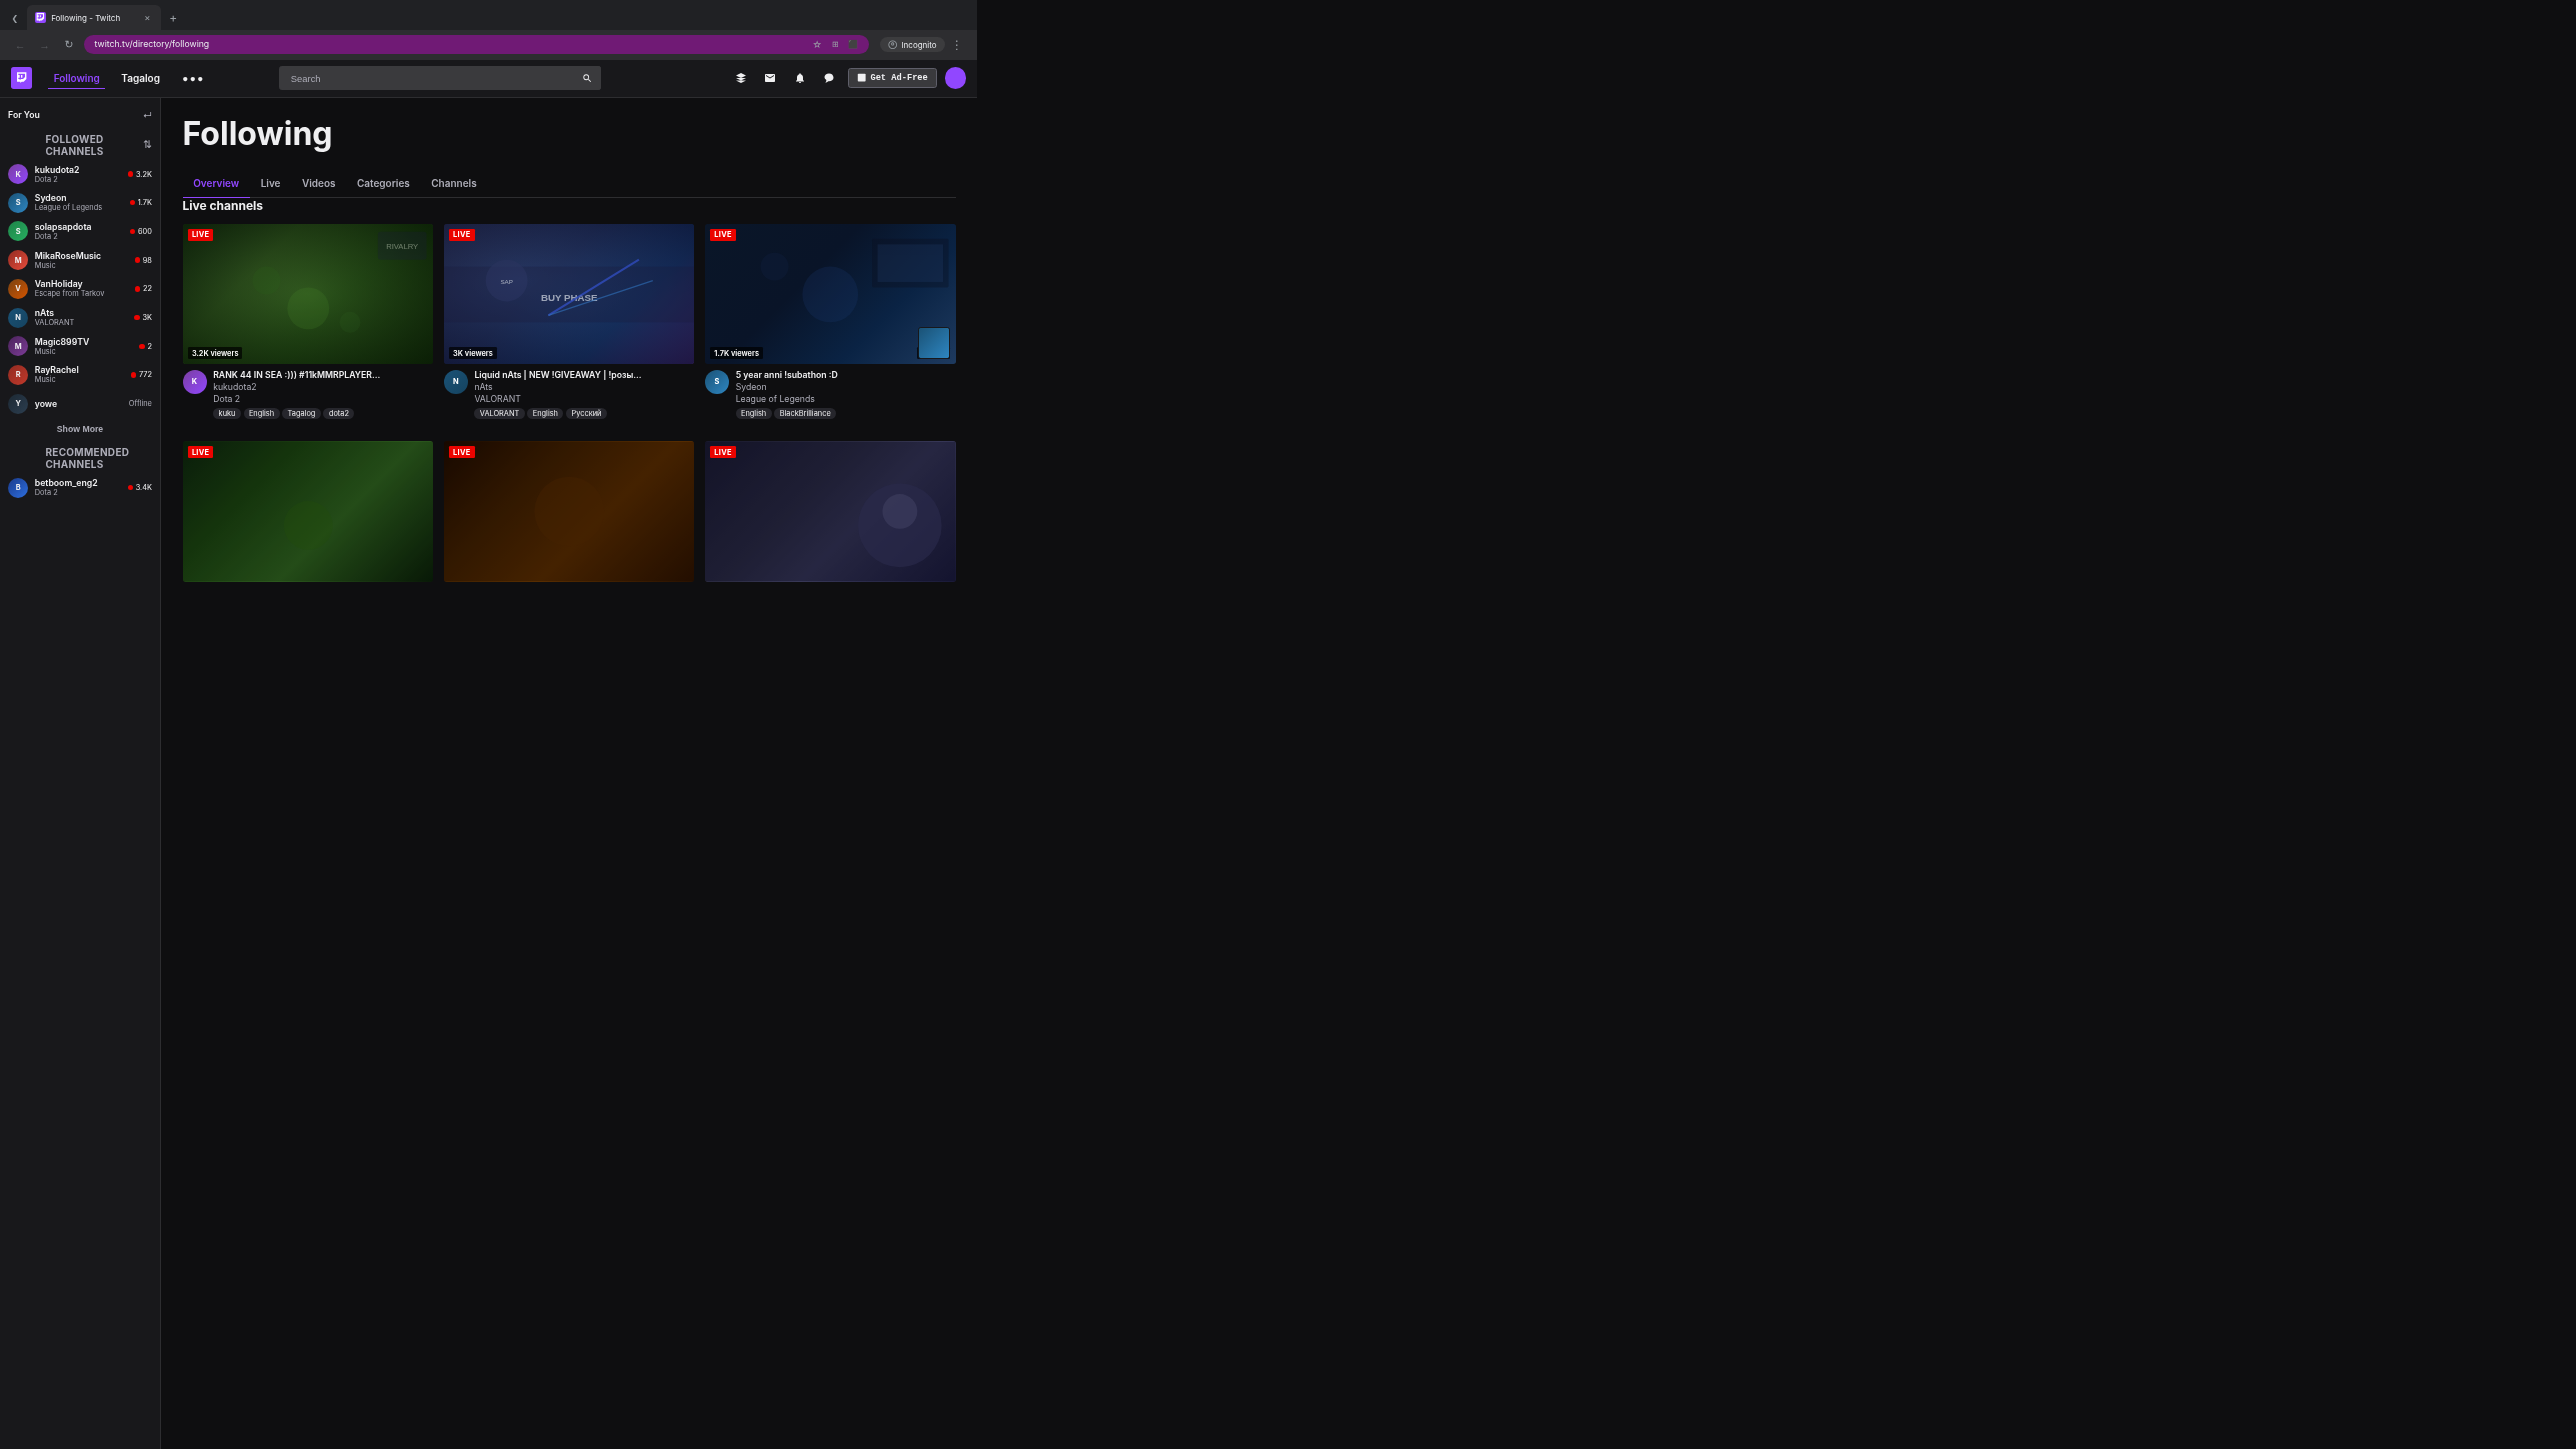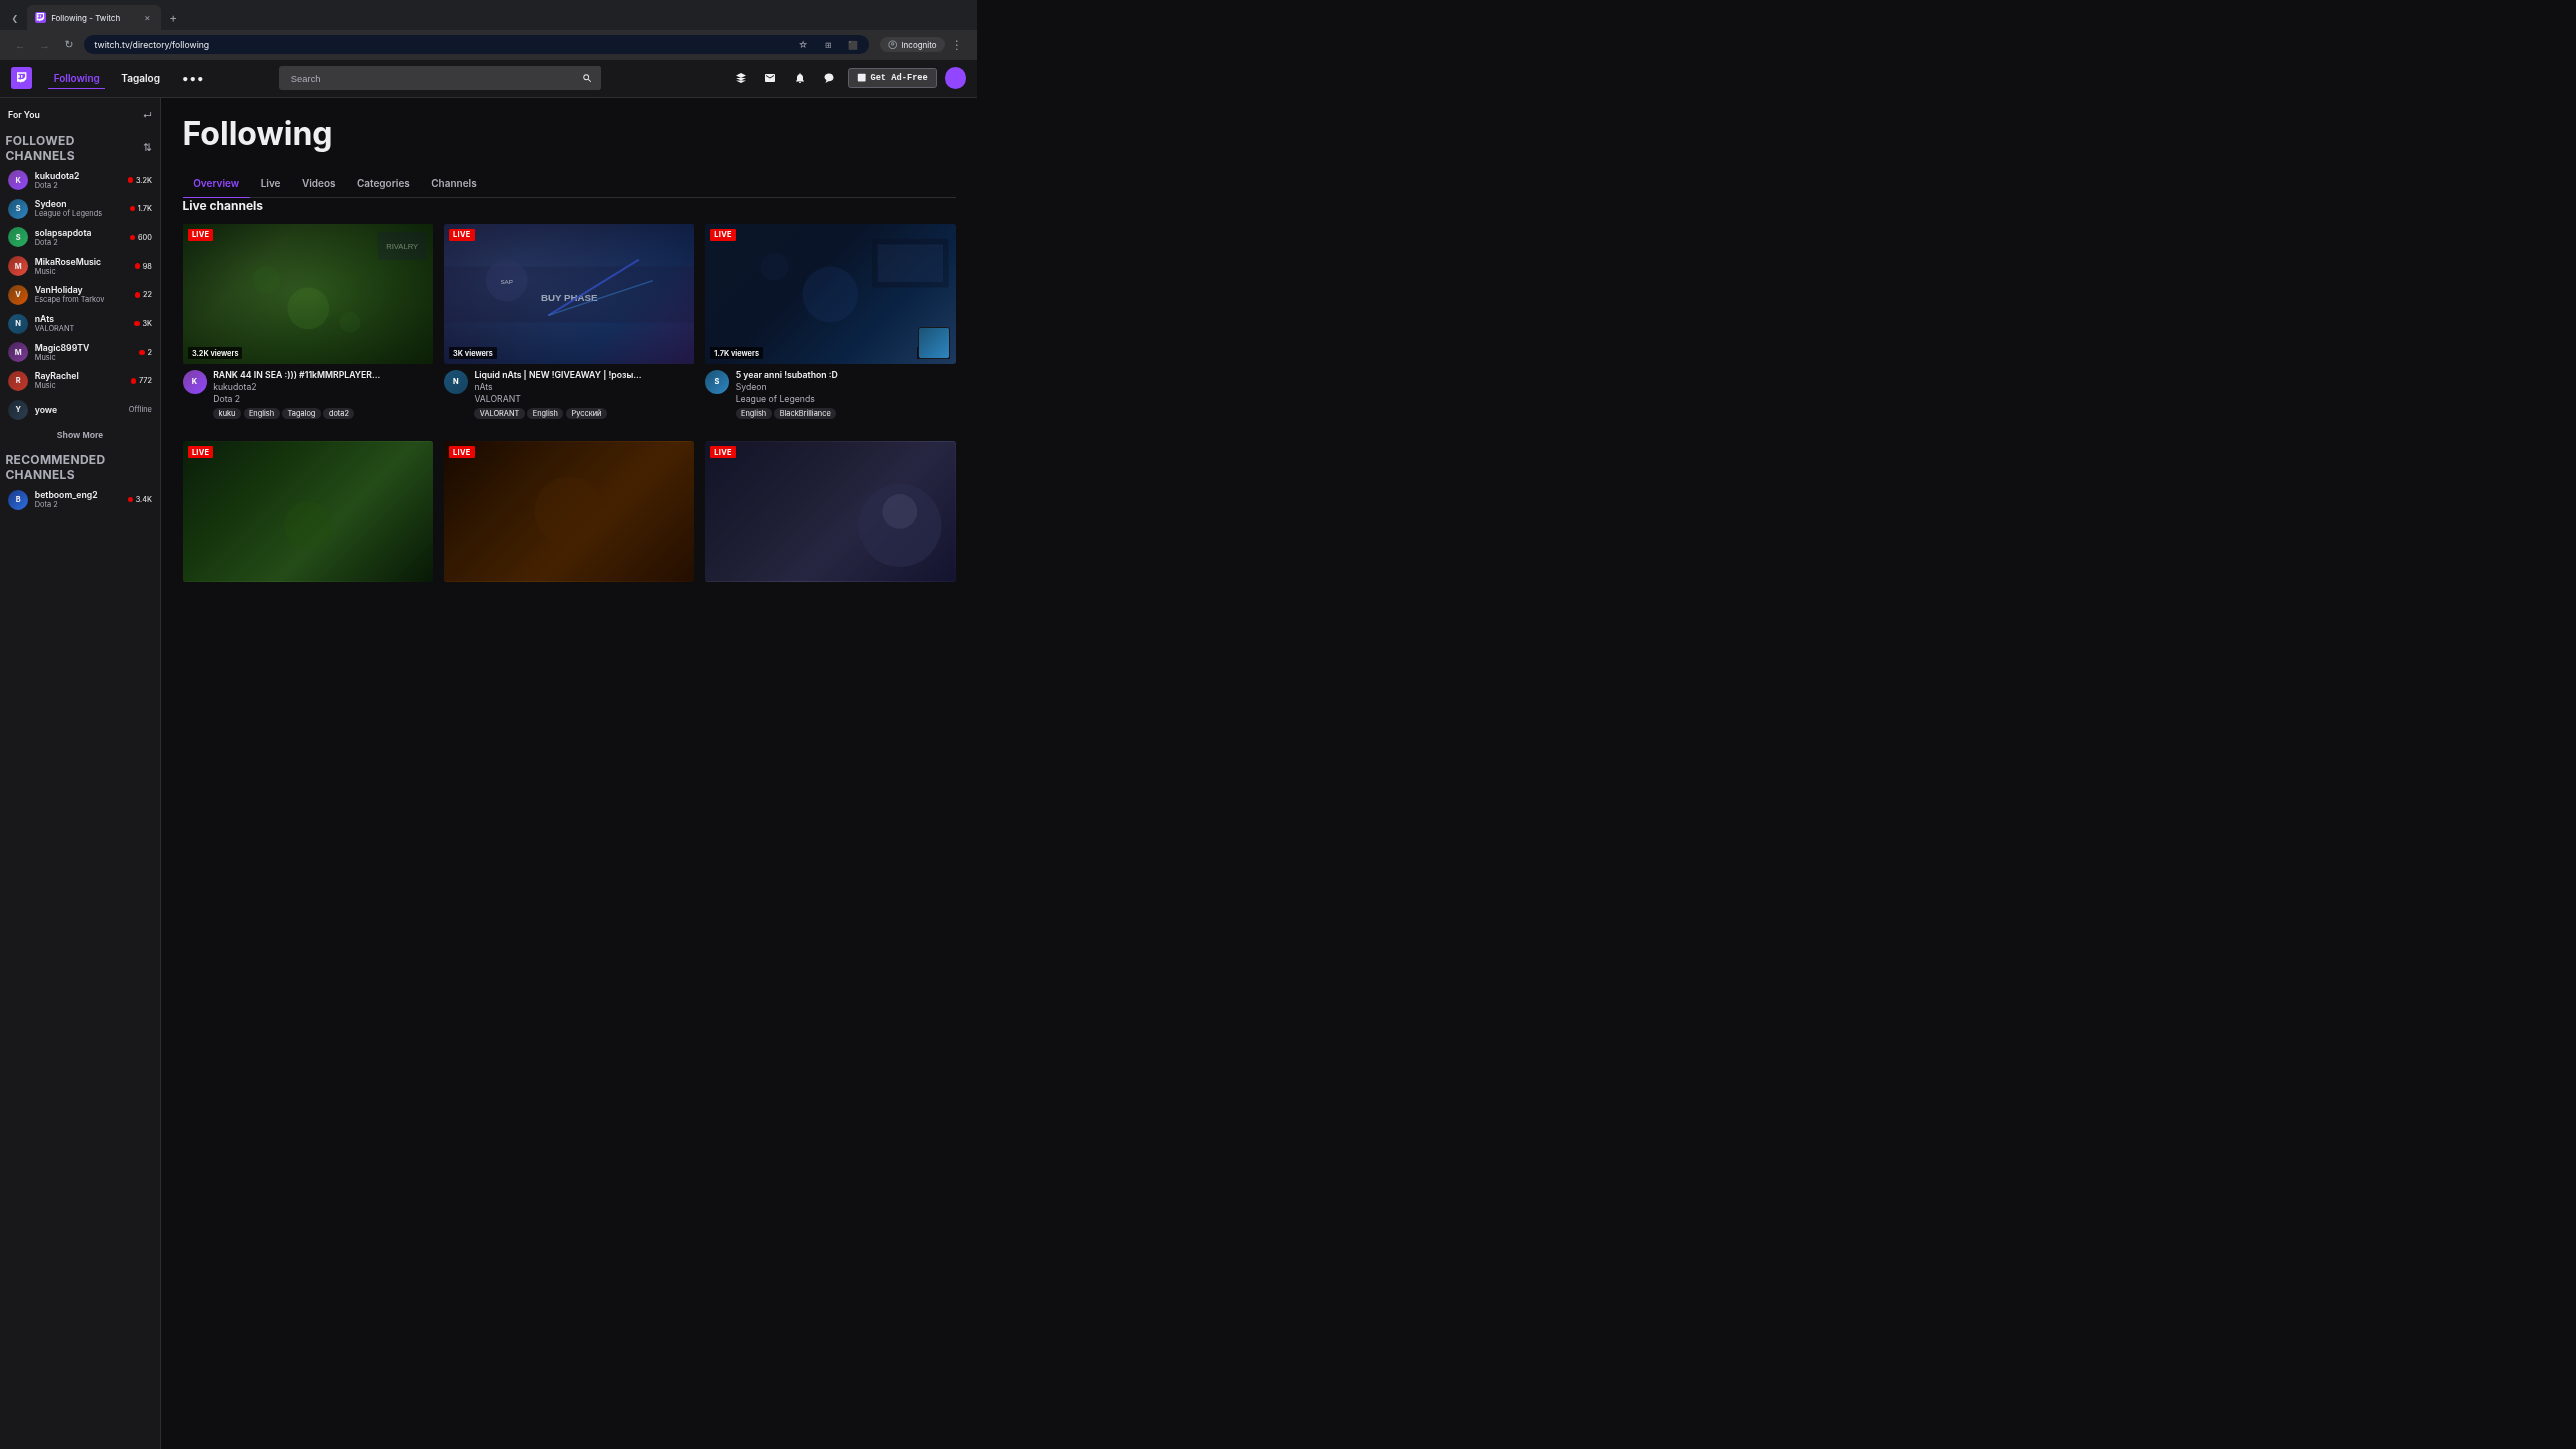--- a/index.html
+++ b/index.html
@@ -7,21 +7,21 @@
     .tab-bar { display: flex; align-items: center; padding: 5.4px 5.4px 0; gap: 2.7px; background: #202124; }
     .tab { display: flex; align-items: center; gap: 5.4px; background: #35363a; border-radius: 5.4px 5.4px 0 0; padding: 5.4px 8px; min-width: 134px; max-width: 161px; }
     .tab.active { background: #2d2d30; }
     .tab-favicon { width: 10.7px; height: 10.7px; background: #9147ff; border-radius: 2px; display: flex; align-items: center; justify-content: center; }
     .tab-title { font-size: 8px; color: #e8eaed; flex: 1; white-space: nowrap; overflow: hidden; text-overflow: ellipsis; }
     .tab-close { color: #9aa0a6; font-size: 9.4px; cursor: pointer; padding: 1.3px 2.7px; border-radius: 50%; }
     .tab-new { width: 19px; height: 19px; display: flex; align-items: center; justify-content: center; color: #9aa0a6; font-size: 12px; cursor: pointer; border-radius: 50%; }
     .browser-nav { display: flex; align-items: center; gap: 5.4px; padding: 5.4px 10.7px; background: #2d2d30; }
     .nav-btn { width: 19px; height: 19px; display: flex; align-items: center; justify-content: center; color: #9aa0a6; font-size: 10.7px; cursor: pointer; border-radius: 50%; background: none; border: none; }
     .nav-btn.disabled { opacity: 0.4; cursor: default; }
-    .address-bar { flex: 1; background: #0f172a; border-radius: 13.4px; padding: 4px 10.7px; display: flex; align-items: center; gap: 17px; }
+    .address-bar { flex: 1; background: #701a75; border-radius: 13.4px; padding: 4px 10.7px; display: flex; align-items: flex-start; gap: 10px; }
     .address-text { color: #e8eaed; font-size: 8.7px; flex: 1; }
     .nav-icons { display: flex; align-items: center; gap: 2.7px; margin-left: 5.4px; }
     .nav-icon-btn { width: 19px; height: 19px; display: flex; align-items: center; justify-content: center; color: #9aa0a6; font-size: 10.7px; cursor: pointer; border-radius: 50%; }
     .incognito-badge { display: flex; align-items: center; gap: 4px; background: #3c3c3e; border-radius: 13.4px; padding: 2.7px 8px; color: #e8eaed; font-size: 8px; cursor: pointer; }
     .menu-dots { color: #9aa0a6; font-size: 12px; cursor: pointer; padding: 2.7px 5.4px; }
 
     
     .twitch-app { display: flex; flex-direction: column; height: calc(100vh - 59px); }
     
     
@@ -43,21 +43,21 @@
     
     .main-content { display: flex; flex: 1; overflow: hidden; }
 
     
     .sidebar { width: 161px; background: #18181b; border-right: 0.7px solid #2d2d30; overflow-y: auto; flex-shrink: 0; padding: 5.4px 0; }
     .sidebar::-webkit-scrollbar { width: 4px; }
     .sidebar::-webkit-scrollbar-track { background: transparent; }
     .sidebar::-webkit-scrollbar-thumb { background: #3a3a3d; border-radius: 2px; }
     
     .sidebar-section-header { display: flex; align-items: center; justify-content: space-between; padding: 5.4px 5.4px 2.7px 5.4px; }
-    .sidebar-section-title { font-size: 12px; font-weight: 700; color: #adadb8; letter-spacing: 0.3px; text-transform: uppercase; }
+    .sidebar-section-title { font-size: 10px; font-weight: 700; color: #adadb8; letter-spacing: 0.3px; text-transform: uppercase; margin-left: 40px; }
     .sidebar-section-icon { color: #adadb8; cursor: pointer; font-size: 10.7px; padding: 2.7px; }
     
     .for-you-item { display: flex; align-items: center; justify-content: space-between; padding: 5.4px 5.4px; cursor: pointer; border-radius: 2.7px; margin: 1.3px 2.7px; }
     .for-you-label { font-size: 8.7px; font-weight: 600; color: #efeff1; }
     
     .channel-item { display: flex; align-items: center; gap: 6.7px; padding: 4px 5.4px; cursor: pointer; border-radius: 2.7px; margin: 0.7px 2.7px; }
     .channel-avatar { width: 20px; height: 20px; border-radius: 50%; background: #3a3a3d; flex-shrink: 0; overflow: hidden; display: flex; align-items: center; justify-content: center; font-size: 7.4px; font-weight: 700; color: #efeff1; }
     .channel-info { flex: 1; min-width: 0; }
     .channel-name { font-size: 8.7px; font-weight: 600; color: #efeff1; white-space: nowrap; overflow: hidden; text-overflow: ellipsis; }
     .channel-game { font-size: 7.4px; color: #adadb8; white-space: nowrap; overflow: hidden; text-overflow: ellipsis; }

